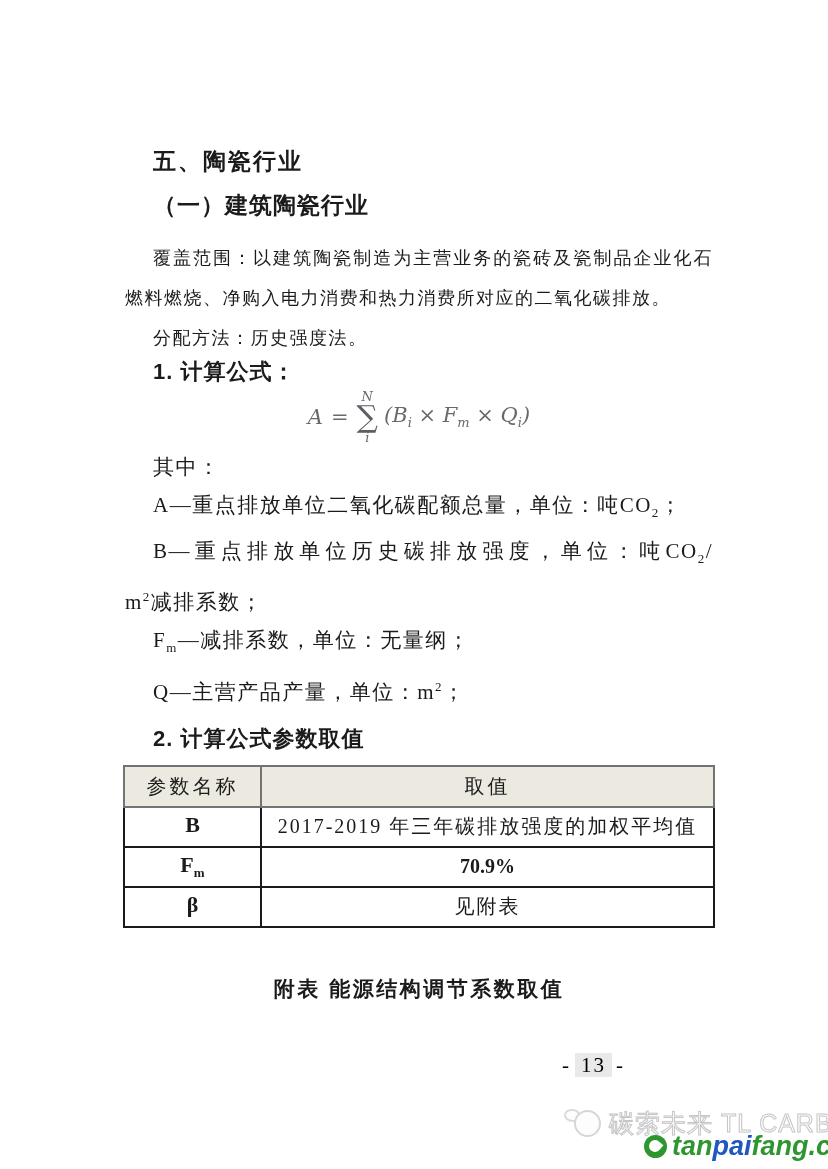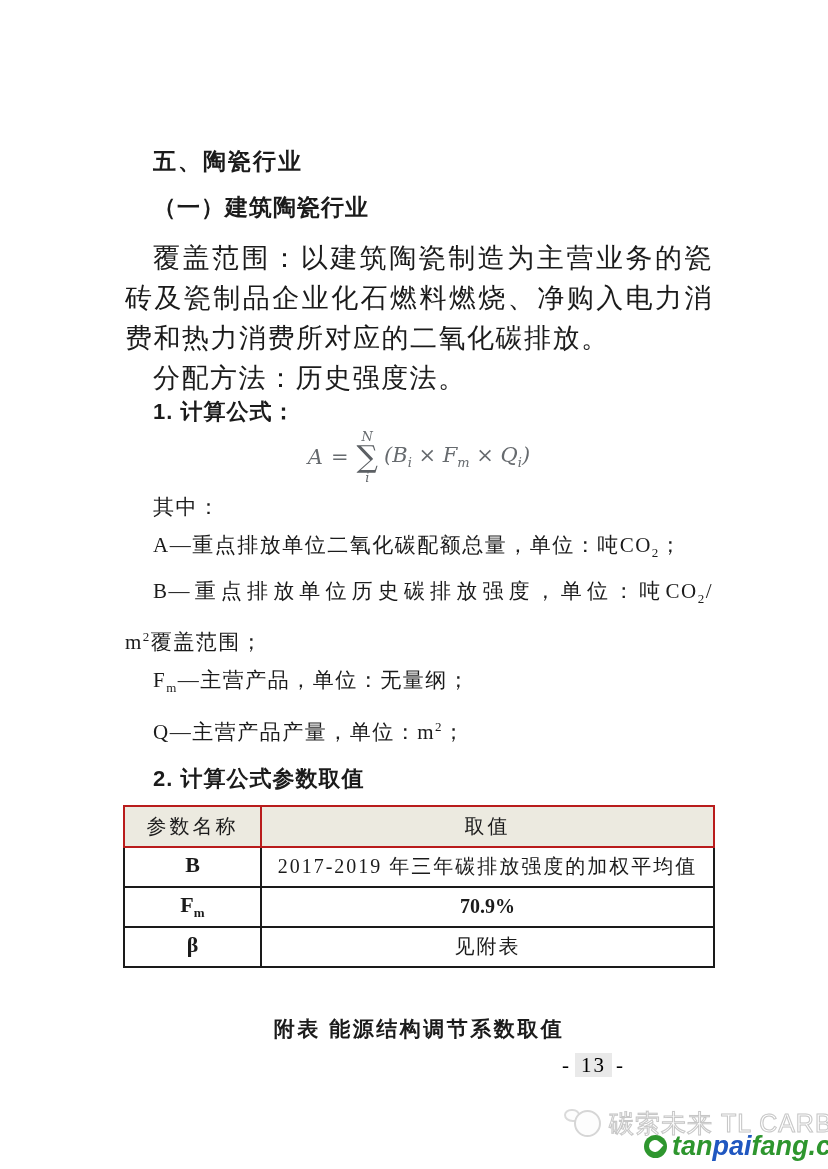--- a/index.html
+++ b/index.html
@@ -15,23 +15,23 @@
     font-family: "Liberation Serif", "DejaVu Serif", serif;
   }
   .content {
     position: absolute;
     left: 125px;
     top: 148px;
     width: 588px;
   }
   .h-sans { font-family: "Liberation Sans", "DejaVu Sans", sans-serif; font-weight: 700; }
   .sec-title   { font-size: 23px; line-height: 26px; margin: 0 0 20px 28px; letter-spacing: 2px; }
-  .sub-title   { font-size: 23px; line-height: 26px; margin: 0 0 18px 28px; letter-spacing: 1px; }
+  .sub-title   { font-size: 23px; line-height: 26px; margin: 0 0 18px 28px; letter-spacing: 1px; font-family: Liberation Mono, monospace; }
   .body-para {
-    font-size: 27px; line-height: 40px;
+    font-size: 18px; line-height: 40px;
     text-align: justify; text-indent: 28px;
     letter-spacing: 1.5px;
   }
   .num-heading { font-size: 22px; line-height: 28px; margin-left: 28px; letter-spacing: 1px; }
   .num-heading.second { line-height: 36px; margin-top: 10px; margin-bottom: 4px; }
 
   .formula {
     height: 58px; margin: 2px 0;
     display: flex; align-items: center; justify-content: center;
     color: #666a6e; font-style: italic; font-size: 21px;
@@ -58,21 +58,21 @@
   table.params {
     width: 590px; margin: 8px 0 0 -2px;
     border-collapse: collapse; table-layout: fixed;
     border: 2px solid #1a1a1a;
   }
   table.params col.c1 { width: 137px; }
   table.params col.c2 { width: 453px; }
   table.params th {
     background: #ECEAE0; height: 41px;
     font-weight: 400; font-size: 20px; letter-spacing: 3px;
-    border: 2px solid #b91c1c; text-align: center; vertical-align: middle;
+    border: 2px solid #737373; text-align: center; vertical-align: middle;
   }
   table.params td {
     height: 40px; border: 2px solid #1a1a1a;
     text-align: center; vertical-align: middle;
     font-size: 20px; letter-spacing: 2px;
   }
   table.params td.param { font-size: 22px; font-weight: 700; letter-spacing: 0; }
   table.params td.param sub { font-size: 13px; }
   table.params tr.row-fm td.value { font-weight: 700; letter-spacing: 0; }
 
@@ -155,23 +155,23 @@
         <span class="sigma-lower">i</span>
       </span>
       <span class="f-term"><span>(B</span><sub>i</sub><span> × F</span><sub>m</sub><span> × Q</span><sub>i</sub><span>)</span></span>
     </div>
 
     <p class="def">其中：</p>
 
     <p class="def"><span>A—重点排放单位二氧化碳配额总量，单位：吨CO</span><sub>2</sub><span>；</span></p>
 
     <p class="def def-wrap-first"><span>B—重点排放单位历史碳排放强度，单位：吨CO</span><sub>2</sub><span>/</span></p>
-    <p class="def def-wrap-rest"><span>m</span><sup>2</sup><span>覆盖范围；</span></p>
-
-    <p class="def"><span>F</span><sub>m</sub><span>—主营产品，单位：无量纲；</span></p>
+    <p class="def def-wrap-rest"><span>m</span><sup>2</sup><span>减排系数；</span></p>
+
+    <p class="def"><span>F</span><sub>m</sub><span>—减排系数，单位：无量纲；</span></p>
 
     <p class="def"><span>Q—主营产品产量，单位：m</span><sup>2</sup><span>；</span></p>
 
 
     <div class="num-heading second h-sans">2. 计算公式参数取值</div>
 
     <table class="params">
       <colgroup>
           <col class="c1">
           <col class="c2">

